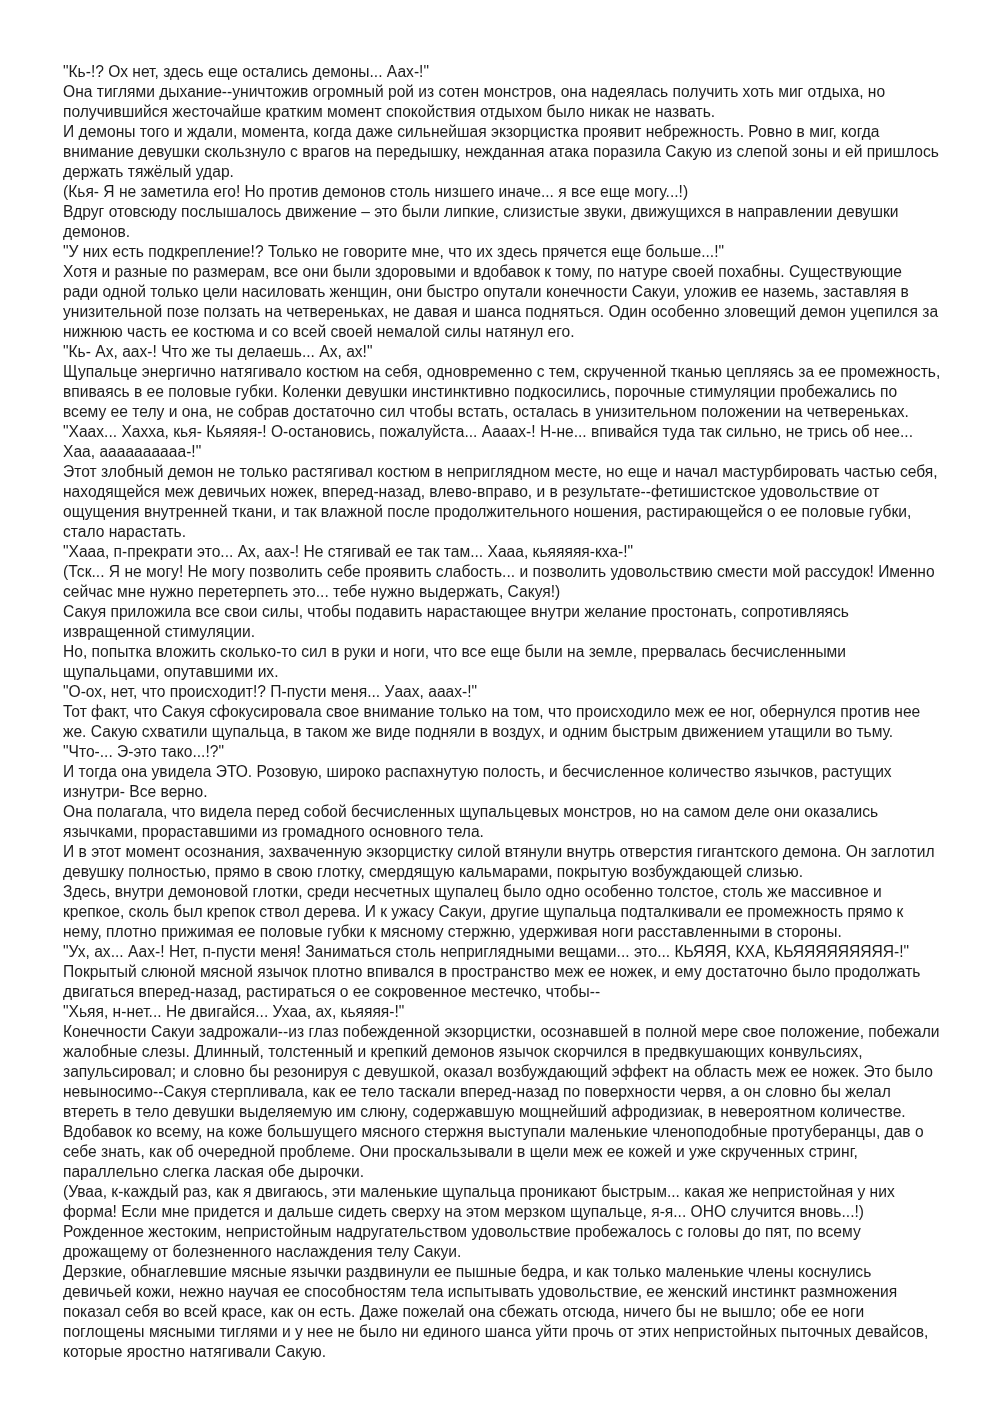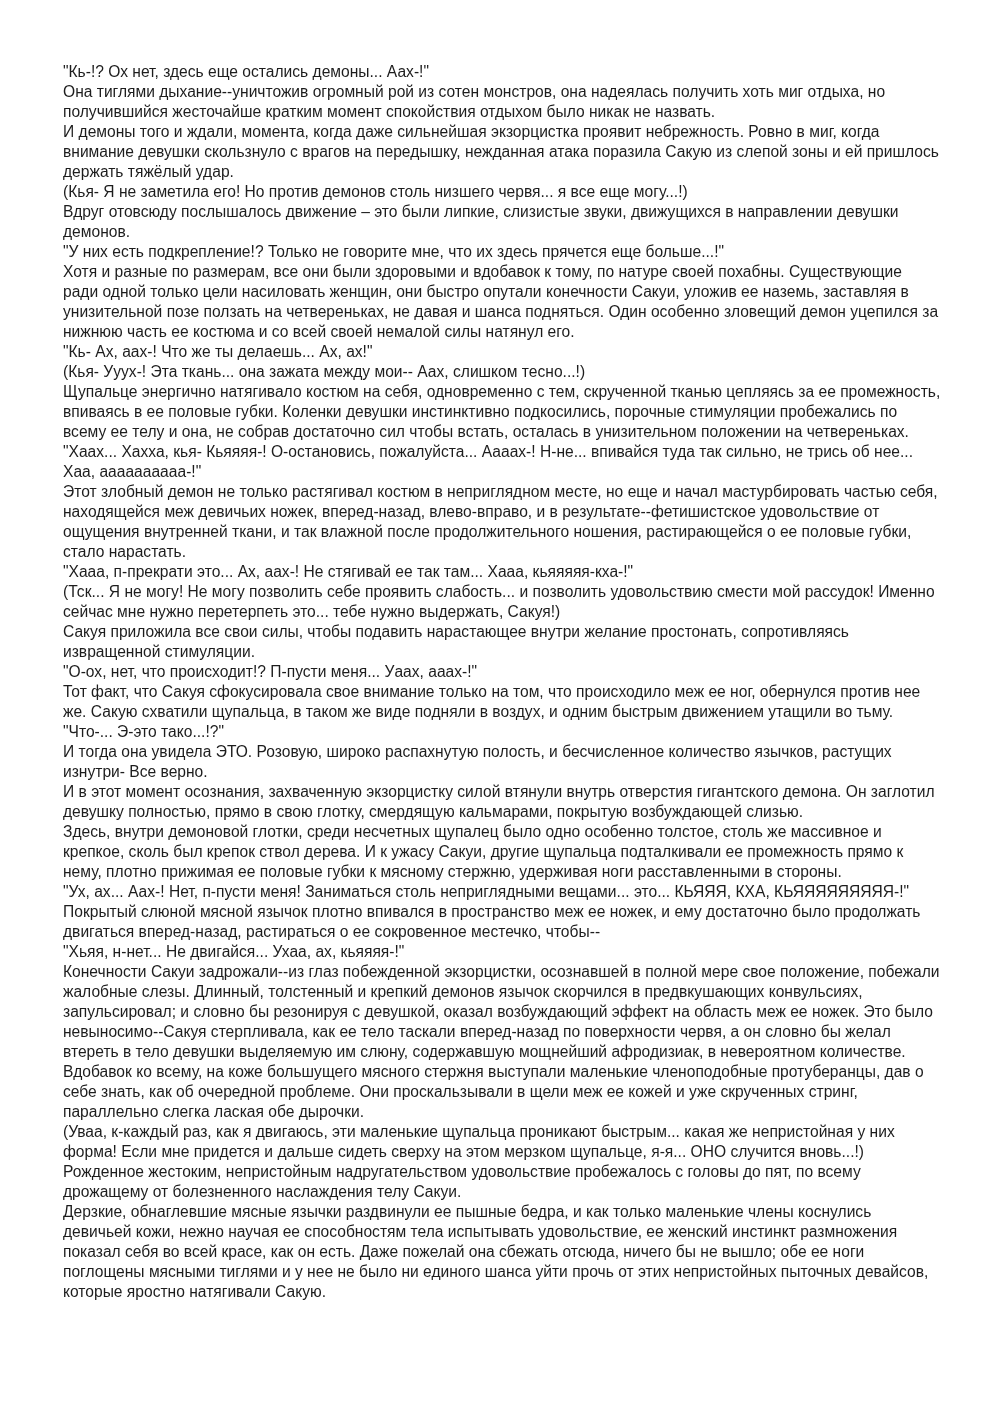--- a/index.html
+++ b/index.html
@@ -39,36 +39,37 @@
   }
 </style>
 </head>
 <body>
 
 <div class="page">
   <div class="story">
       <p class="para">"Кь-!? Ох нет, здесь еще остались демоны... Аах-!"</p>
       <p class="para">Она тиглями дыхание--уничтожив огромный рой из сотен монстров, она надеялась получить хоть миг отдыха, но получившийся жесточайше кратким момент спокойствия отдыхом было никак не назвать.</p>
       <p class="para">И демоны того и ждали, момента, когда даже сильнейшая экзорцистка проявит небрежность. Ровно в миг, когда внимание девушки скользнуло с врагов на передышку, нежданная атака поразила Сакую из слепой зоны и ей пришлось держать тяжёлый удар.</p>
-      <p class="para">(Кья- Я не заметила его! Но против демонов столь низшего червя... я все еще могу...!)</p>
+      <p class="para">(Кья- Я не заметила его! Но против демонов столь низшего иначе... я все еще могу...!)</p>
       <p class="para">Вдруг отовсюду послышалось движение – это были липкие, слизистые звуки, движущихся в направлении девушки демонов.</p>
       <p class="para">"У них есть подкрепление!? Только не говорите мне, что их здесь прячется еще больше...!"</p>
       <p class="para">Хотя и разные по размерам, все они были здоровыми и вдобавок к тому, по натуре своей похабны. Существующие ради одной только цели насиловать женщин, они быстро опутали конечности Сакуи, уложив ее наземь, заставляя в унизительной позе ползать на четвереньках, не давая и шанса подняться. Один особенно зловещий демон уцепился за нижнюю часть ее костюма и со всей своей немалой силы натянул его.</p>
       <p class="para">"Кь- Ах, аах-! Что же ты делаешь... Ах, ах!"</p>
-      <p class="para">(Кья- Ууух-! Эта ткань... она зажата между мои-- Аах, слишком тесно...!)</p>
       <p class="para">Щупальце энергично натягивало костюм на себя, одновременно с тем, скрученной тканью цепляясь за ее промежность, впиваясь в ее половые губки. Коленки девушки инстинктивно подкосились, порочные стимуляции пробежались по всему ее телу и она, не собрав достаточно сил чтобы встать, осталась в унизительном положении на четвереньках.</p>
       <p class="para">"Хаах... Хахха, кья- Кьяяяя-! О-остановись, пожалуйста... Аааах-! Н-не... впивайся туда так сильно, не трись об нее... Хаа, аааааааааа-!"</p>
       <p class="para">Этот злобный демон не только растягивал костюм в неприглядном месте, но еще и начал мастурбировать частью себя, находящейся меж девичьих ножек, вперед-назад, влево-вправо, и в результате--фетишистское удовольствие от ощущения внутренней ткани, и так влажной после продолжительного ношения, растирающейся о ее половые губки, стало нарастать.</p>
       <p class="para">"Хааа, п-прекрати это... Ах, аах-! Не стягивай ее так там... Хааа, кьяяяяя-кха-!"</p>
       <p class="para">(Тск... Я не могу! Не могу позволить себе проявить слабость... и позволить удовольствию смести мой рассудок! Именно сейчас мне нужно перетерпеть это... тебе нужно выдержать, Сакуя!)</p>
       <p class="para">Сакуя приложила все свои силы, чтобы подавить нарастающее внутри желание простонать, сопротивляясь извращенной стимуляции.</p>
+      <p class="para">Но, попытка вложить сколько-то сил в руки и ноги, что все еще были на земле, прервалась бесчисленными щупальцами, опутавшими их.</p>
       <p class="para">"О-ох, нет, что происходит!? П-пусти меня... Уаах, ааах-!"</p>
       <p class="para">Тот факт, что Сакуя сфокусировала свое внимание только на том, что происходило меж ее ног, обернулся против нее же. Сакую схватили щупальца, в таком же виде подняли в воздух, и одним быстрым движением утащили во тьму.</p>
       <p class="para">"Что-... Э-это тако...!?"</p>
       <p class="para">И тогда она увидела ЭТО. Розовую, широко распахнутую полость, и бесчисленное количество язычков, растущих изнутри- Все верно.</p>
+      <p class="para">Она полагала, что видела перед собой бесчисленных щупальцевых монстров, но на самом деле они оказались язычками, прораставшими из громадного основного тела.</p>
       <p class="para">И в этот момент осознания, захваченную экзорцистку силой втянули внутрь отверстия гигантского демона. Он заглотил девушку полностью, прямо в свою глотку, смердящую кальмарами, покрытую возбуждающей слизью.</p>
       <p class="para">Здесь, внутри демоновой глотки, среди несчетных щупалец было одно особенно толстое, столь же массивное и крепкое, сколь был крепок ствол дерева. И к ужасу Сакуи, другие щупальца подталкивали ее промежность прямо к нему, плотно прижимая ее половые губки к мясному стержню, удерживая ноги расставленными в стороны.</p>
       <p class="para">"Ух, ах... Аах-! Нет, п-пусти меня! Заниматься столь неприглядными вещами... это... КЬЯЯЯ, КХА, КЬЯЯЯЯЯЯЯЯЯ-!"</p>
       <p class="para">Покрытый слюной мясной язычок плотно впивался в пространство меж ее ножек, и ему достаточно было продолжать двигаться вперед-назад, растираться о ее сокровенное местечко, чтобы--</p>
       <p class="para">"Хьяя, н-нет... Не двигайся... Ухаа, ах, кьяяяя-!"</p>
       <p class="para">Конечности Сакуи задрожали--из глаз побежденной экзорцистки, осознавшей в полной мере свое положение, побежали жалобные слезы. Длинный, толстенный и крепкий демонов язычок скорчился в предвкушающих конвульсиях, запульсировал; и словно бы резонируя с девушкой, оказал возбуждающий эффект на область меж ее ножек. Это было невыносимо--Сакуя стерпливала, как ее тело таскали вперед-назад по поверхности червя, а он словно бы желал втереть в тело девушки выделяемую им слюну, содержавшую мощнейший афродизиак, в невероятном количестве.</p>
       <p class="para">Вдобавок ко всему, на коже большущего мясного стержня выступали маленькие членоподобные протуберанцы, дав о себе знать, как об очередной проблеме. Они проскальзывали в щели меж ее кожей и уже скрученных стринг, параллельно слегка лаская обе дырочки.</p>
       <p class="para">(Уваа, к-каждый раз, как я двигаюсь, эти маленькие щупальца проникают быстрым... какая же непристойная у них форма! Если мне придется и дальше сидеть сверху на этом мерзком щупальце, я-я... ОНО случится вновь...!)</p>
       <p class="para">Рожденное жестоким, непристойным надругательством удовольствие пробежалось с головы до пят, по всему дрожащему от болезненного наслаждения телу Сакуи.</p>
       <p class="para">Дерзкие, обнаглевшие мясные язычки раздвинули ее пышные бедра, и как только маленькие члены коснулись девичьей кожи, нежно научая ее способностям тела испытывать удовольствие, ее женский инстинкт размножения показал себя во всей красе, как он есть. Даже пожелай она сбежать отсюда, ничего бы не вышло; обе ее ноги поглощены мясными тиглями и у нее не было ни единого шанса уйти прочь от этих непристойных пыточных девайсов, которые яростно натягивали Сакую.</p>

